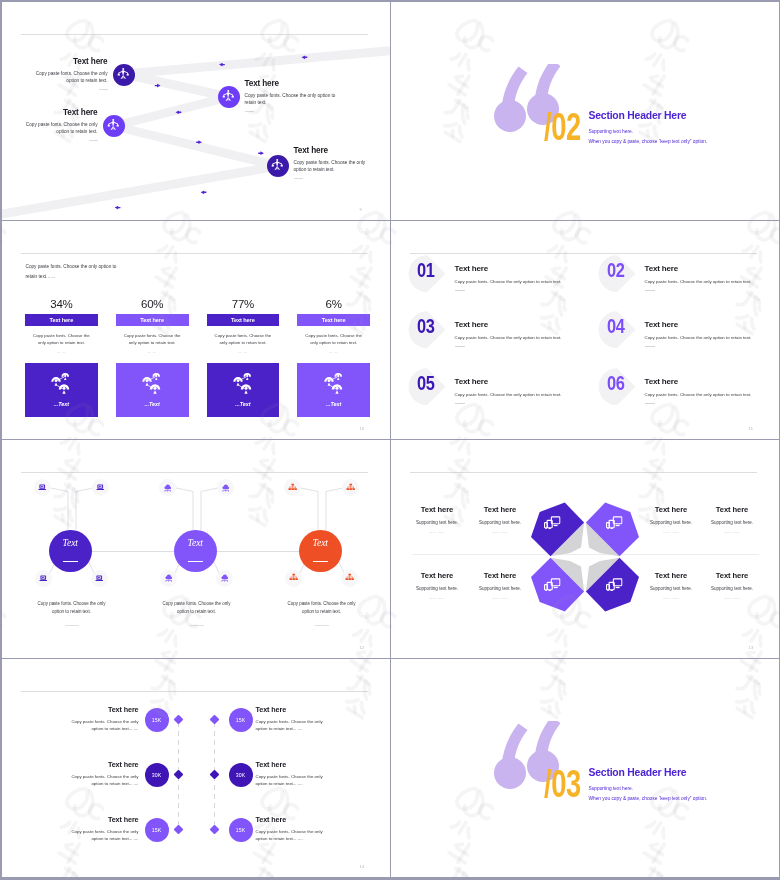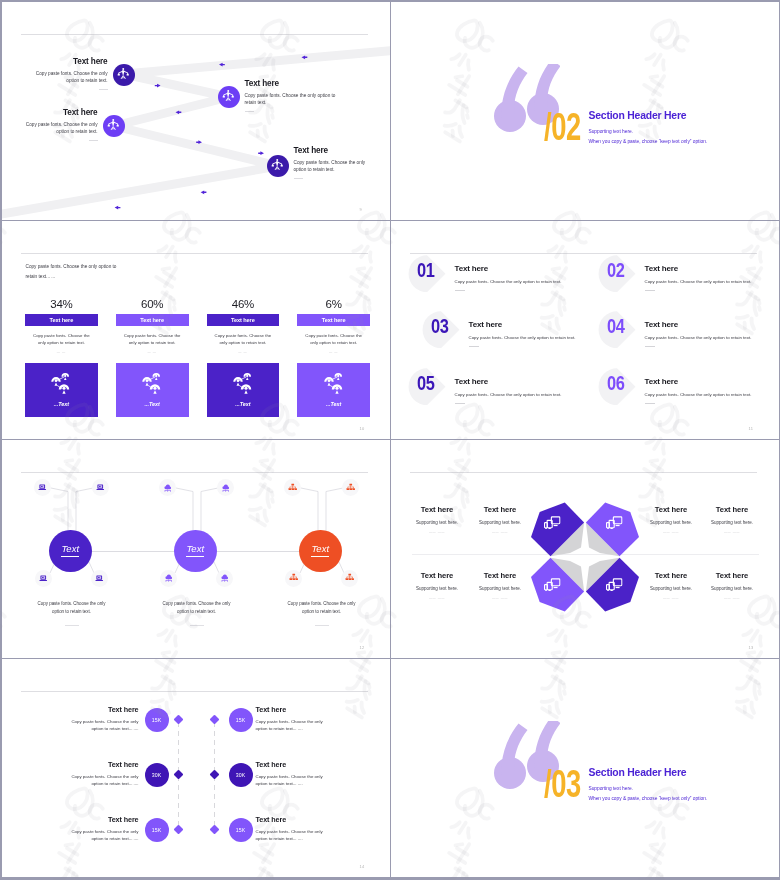--- a/index.html
+++ b/index.html
@@ -42,36 +42,36 @@
   .pc-pct{text-align:center;font-size:11.5px;color:#1d1d24;letter-spacing:-0.3px;margin-bottom:3px;height:13px;line-height:13px;}
   .pc-bar{height:12px;display:flex;align-items:center;justify-content:center;font-size:5.6px;font-weight:bold;color:#fff;letter-spacing:-0.1px;}
   .pc-bar.d{background:#4b22c8}.pc-bar.l{background:#8255fb}
   .pc-tile.d{background:#4b22c8}.pc-tile.l{background:#8255fb}
   .pc-body{margin-top:6px;margin-left:5px;margin-right:5px;text-align:center;font-size:4.3px;color:#3a3a42;line-height:1.78;}
   .pc-dots{text-align:center;font-size:3.2px;color:#c5c5cb;margin-top:3px;letter-spacing:.6px;}
   .pc-tile{margin-top:9px;height:54.5px;display:flex;flex-direction:column;align-items:center;justify-content:center;}
   .pc-tile-t{font-size:5.4px;font-weight:bold;font-style:italic;color:#fff;margin-top:6px;}
   .nl-item{position:absolute;width:190px;height:44px;text-decoration:underline;}
   .nl-L0{left:18px;top:34px}.nl-R0{left:208px;top:34px}
-  .nl-L1{left:32px;top:90px}.nl-R1{left:208px;top:90px}
+  .nl-L1{left:18px;top:90px}.nl-R1{left:208px;top:90px}
   .nl-L2{left:18px;top:147px}.nl-R2{left:208px;top:147px}
   .nl-pin{position:absolute;left:-1px;top:-1px;}
   .nl-num{position:absolute;left:8.5px;top:4px;font-size:20px;font-weight:bold;color:#3b16b8;letter-spacing:-0.4px;transform:scaleX(0.82);transform-origin:left top;}
   .nl-txt{position:absolute;left:46px;top:9px;width:150px;}
   .nl-R0 .nl-num,.nl-R1 .nl-num,.nl-R2 .nl-num{color:#7d4dfb}
   .nl-h{font-size:8px;font-weight:bold;color:#18181f;letter-spacing:-0.15px;}
   .nl-b{font-size:4.4px;color:#3a3a42;margin-top:6px;}
   .nl-d{width:10px;height:1px;background:#d4d4d8;margin-top:6px;}
   .hub{position:absolute;width:140px;height:165px;top:38px;}
   .hub0{left:0px}.hub1{left:125px}.hub2{left:250px}
   .hub-lines{position:absolute;left:0;top:0}
   .hub-axis{position:absolute;left:69px;top:111px;width:250px;height:1px;background:#dcdce1;}
   .hub-circle{position:absolute;left:47.5px;top:52px;width:42.5px;height:42px;border-radius:50%;display:flex;align-items:center;justify-content:center;}
   .hub-circle.dark{background:#4b22c8}.hub-circle.mid{background:#8255fb}.hub-circle.orange{background:#ee4f24}
-  .hub-label{font-size:9.5px;font-style:italic;color:#fff;font-family:Liberation Sans, sans-serif;border-bottom:0.7px solid #fff;padding-bottom:3px;line-height:1;display:inline-block;}
+  .hub-label{font-size:9.5px;font-style:italic;color:#fff;font-family:Liberation Serif, serif;border-bottom:0.7px solid #fff;padding-bottom:12px;line-height:1;display:inline-block;}
   .nic{position:absolute;width:17px;height:17px;border-radius:50%;background:#f7f7f9;display:flex;align-items:center;justify-content:center;}
   .nic-tl{left:32.5px;top:1.5px}.nic-tr{left:90.5px;top:1.5px}
   .nic-bl{left:33.5px;top:92px}.nic-br{left:89.5px;top:92px}
   .hub-body{position:absolute;left:30px;top:122px;width:80px;text-align:center;font-size:4.45px;color:#3a3a42;line-height:1.85;}
   .hub-dash{position:absolute;left:63px;top:147px;width:14px;height:1px;background:#e0e0e4;}
   .pq-mid{position:absolute;left:21px;top:114px;width:347px;height:1px;background:#ededf0;}
   .pent{position:absolute;}
   .pent-tl{left:118.5px;top:41.5px}.pent-tr{left:180px;top:41.5px}
   .pent-bl{left:118.5px;top:103.5px}.pent-br{left:180px;top:103.5px}
   .pq-txt{position:absolute;width:80px;text-align:center;}
@@ -383,21 +383,21 @@
               <g fill="#fff">
                 <path d="M26 22.5 a10.5 10.5 0 0 1 10.5 10.5 h-4.8a5.7 5.7 0 0 0 -11.4 0 h-4.8a10.5 10.5 0 0 1 10.5 -10.5z"></path>
                 <circle cx="26" cy="30.6" r="3.1"></circle>
                 <path d="M26 34.5 l3.3 7 h-6.6z"></path>
               </g>
             </svg>
             <div class="pc-tile-t">...Text</div>
           </div>
     </div>
     <div class="pc-card">
-      <div class="pc-pct">46%</div>
+      <div class="pc-pct">77%</div>
       <div class="pc-bar d">
             <span>Text here</span>
           </div>
       <div class="pc-body">Copy paste fonts. Choose the only option to retain text.</div>
       <div class="pc-dots">— —</div>
       <div class="pc-tile d">
             <svg viewBox="0 0 40 44" width="20" height="22">
               <g fill="none" stroke="#fff" stroke-width="1.6">
                 <path d="M12 15 L27 7.5"></path>
                 <path d="M12.5 25 L22 31"></path>

